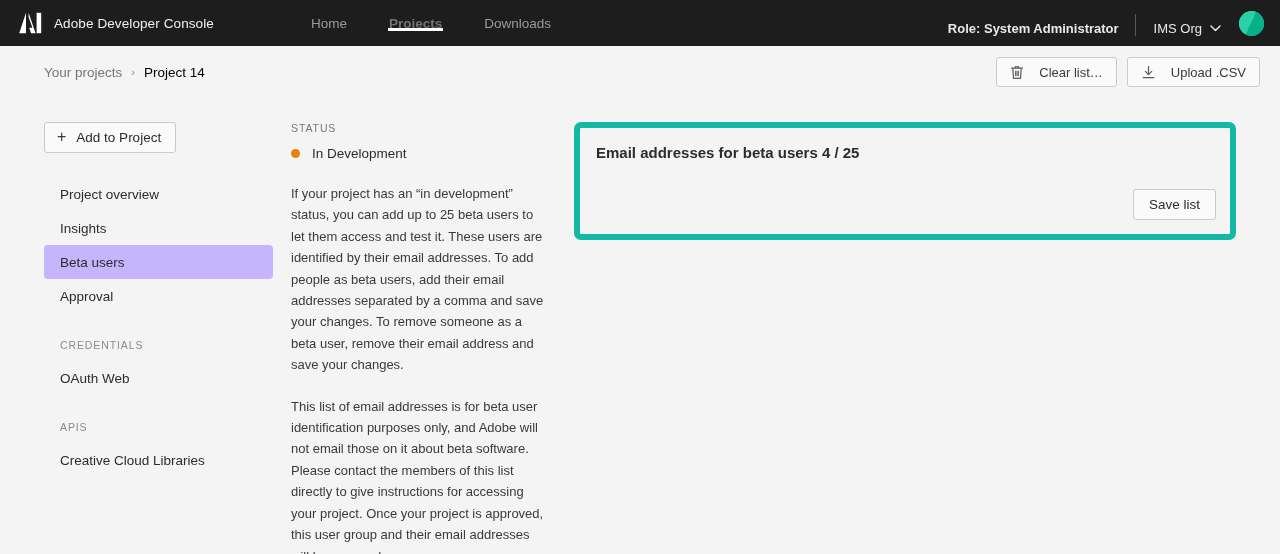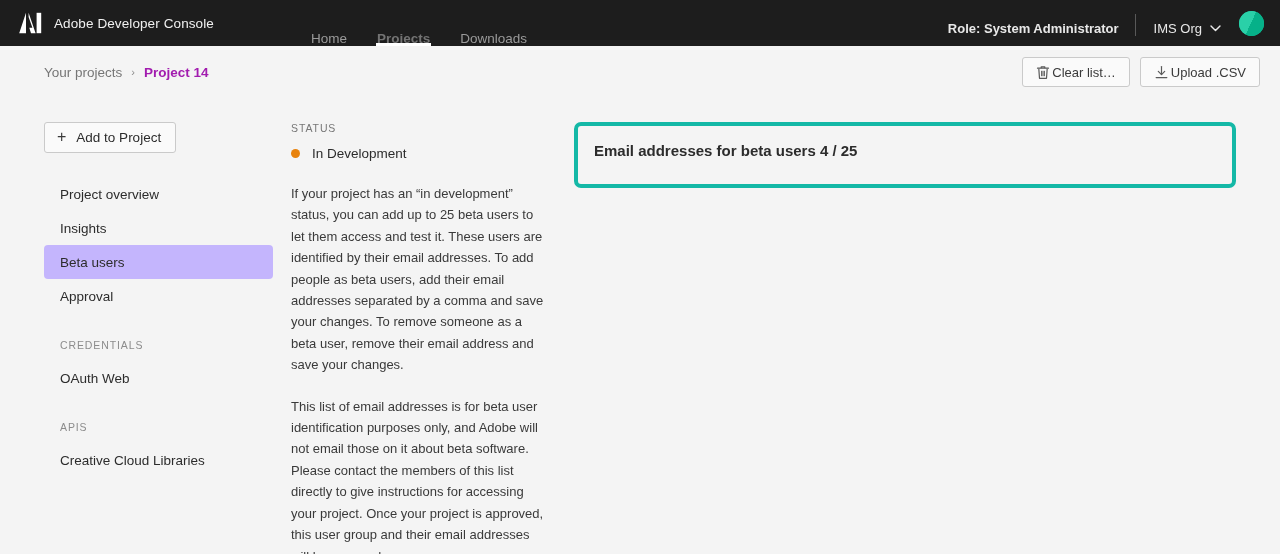--- a/index.html
+++ b/index.html
@@ -38,23 +38,24 @@
     display: block;
   }
   .brand-title {
     color: #f0f0f0;
     font-size: 13.5px;
     letter-spacing: .1px;
     white-space: nowrap;
   }
   .mainnav {
     display: flex;
-    align-items: flex-end;
+    align-items: center;
     height: 46px;
     margin-left: 82px;
+    gap: 12px;
   }
   .navitem {
     display: flex;
     align-items: center;
     padding: 0 15px;
     font-size: 13.5px;
     color: #9a9a9a;
     position: relative;
     cursor: pointer;
     white-space: nowrap;
@@ -138,33 +139,33 @@
     white-space: nowrap;
   }
   .crumb-sep {
     font-size: 11px;
     color: #8c8c8c;
     padding: 0 9px;
     user-select: none;
   }
   .crumb-current {
     font-size: 13.5px;
-    font-weight: bold;
-    color: #a21caf;
+    font-weight: normal;
+    color: #000000;
     white-space: nowrap;
   }
   .crumb-actions {
     margin-left: auto;
     display: flex;
     gap: 10px;
   }
   .btn {
     display: inline-flex;
     align-items: center;
-    gap: 2px;
+    gap: 15px;
     height: 30px;
     padding: 0 13px;
     background: #fafafa;
     border: 1px solid #cacaca;
     border-radius: 3px;
     font-size: 13px;
     color: #3a3a3a;
     cursor: pointer;
     white-space: nowrap;
     font-family: "Liberation Sans", sans-serif;
@@ -261,21 +262,21 @@
     color: #3a3a3a;
     margin: 0 0 20px 0;
   }
 
   
   .panelwrap {
     margin-left: 18px;
     flex: 1 1 auto;
   }
   .panel {
-    border: 4px solid #14b8a6;
+    border: 6px solid #14b8a6;
     border-radius: 7px;
     background: #f4f4f4;
     padding: 13px 14px 12px 14px;
   }
   .panel-title {
     font-size: 15px;
     font-weight: bold;
     color: #2c2c2c;
     margin: 3px 2px 13px 2px;
   }
@@ -413,15 +414,18 @@
       <span class="status-dot"></span>
       <span class="status-value">In Development</span>
     </div>
     <p class="para">If your project has an “in development” status, you can add up to 25 beta users to let them access and test it. These users are identified by their email addresses. To add people as beta users, add their email addresses separated by a comma and save your changes. To remove someone as a beta user, remove their email address and save your changes.</p>
     <p class="para">This list of email addresses is for beta user identification purposes only, and Adobe will not email those on it about beta software. Please contact the members of this list directly to give instructions for accessing your project. Once your project is approved, this user group and their email addresses will be removed.</p>
   </section>
 
   <section class="panelwrap">
     <div class="panel">
       <div class="panel-title">Email addresses for beta users 4 / 25</div>
+      <div class="panel-foot">
+        <button class="save-btn">Save list</button>
+      </div>
     </div>
   </section>
 </div>
 
 </body></html>

